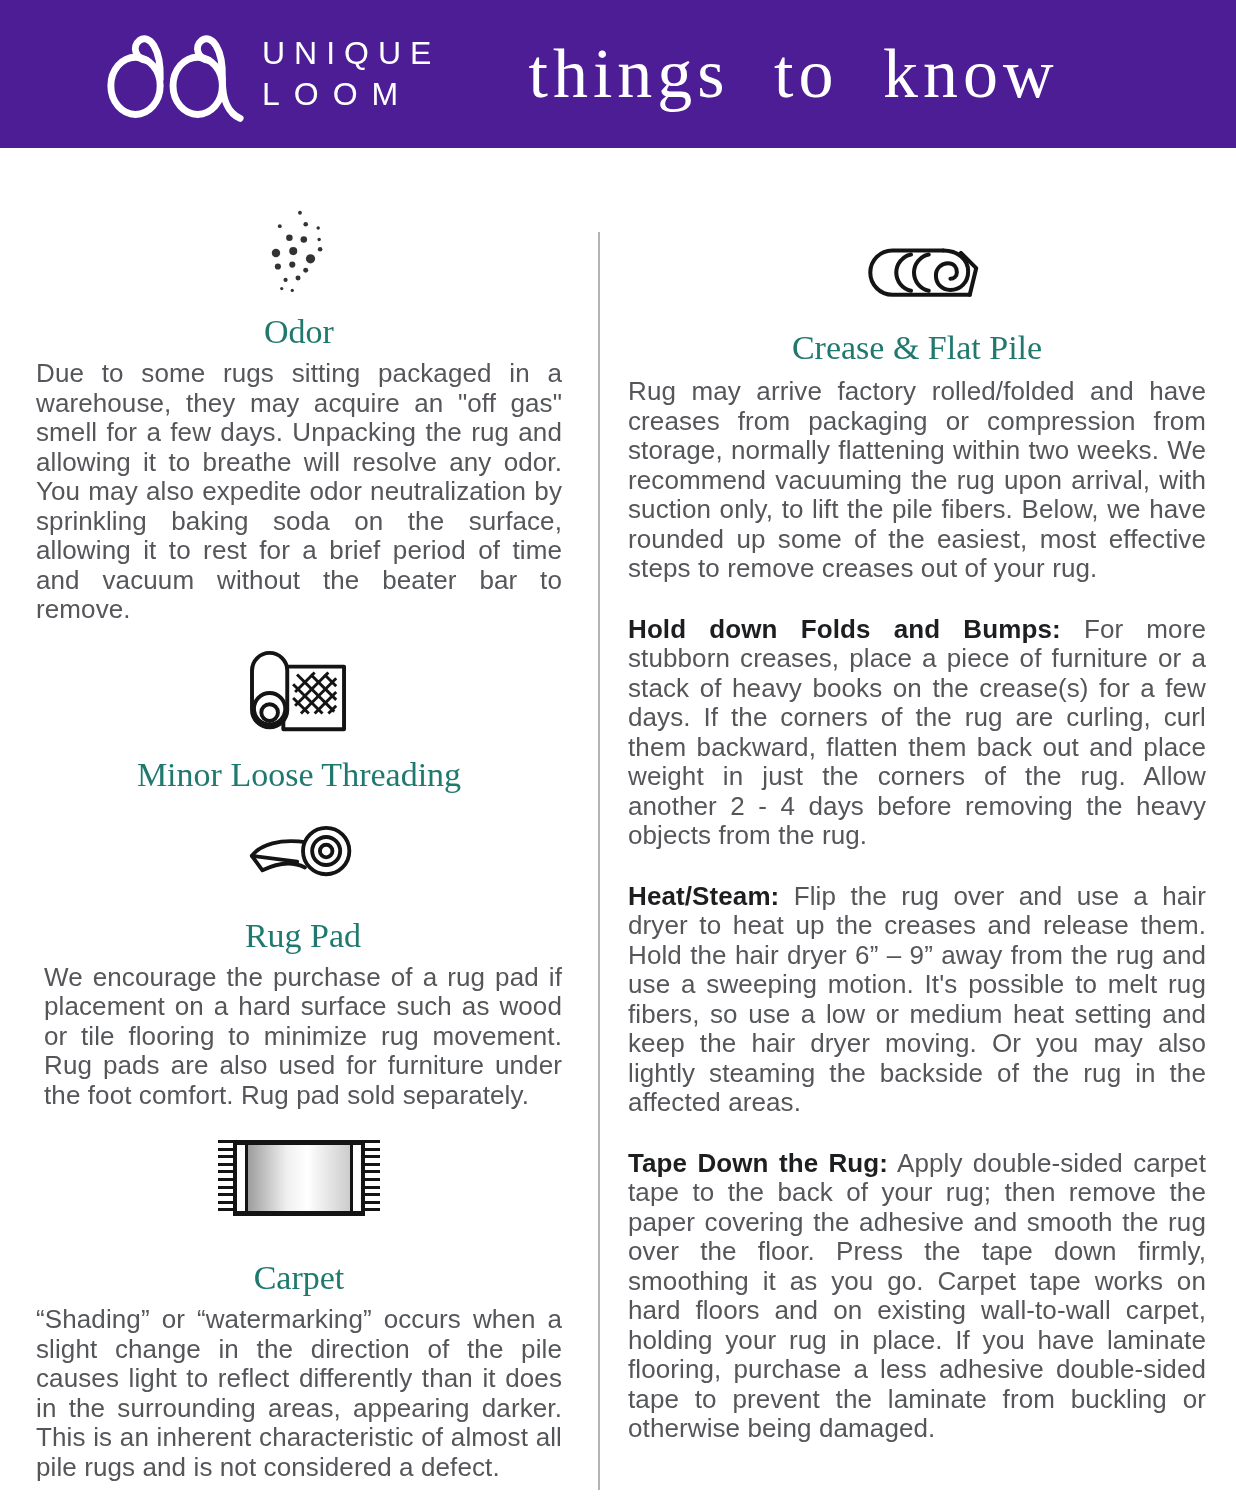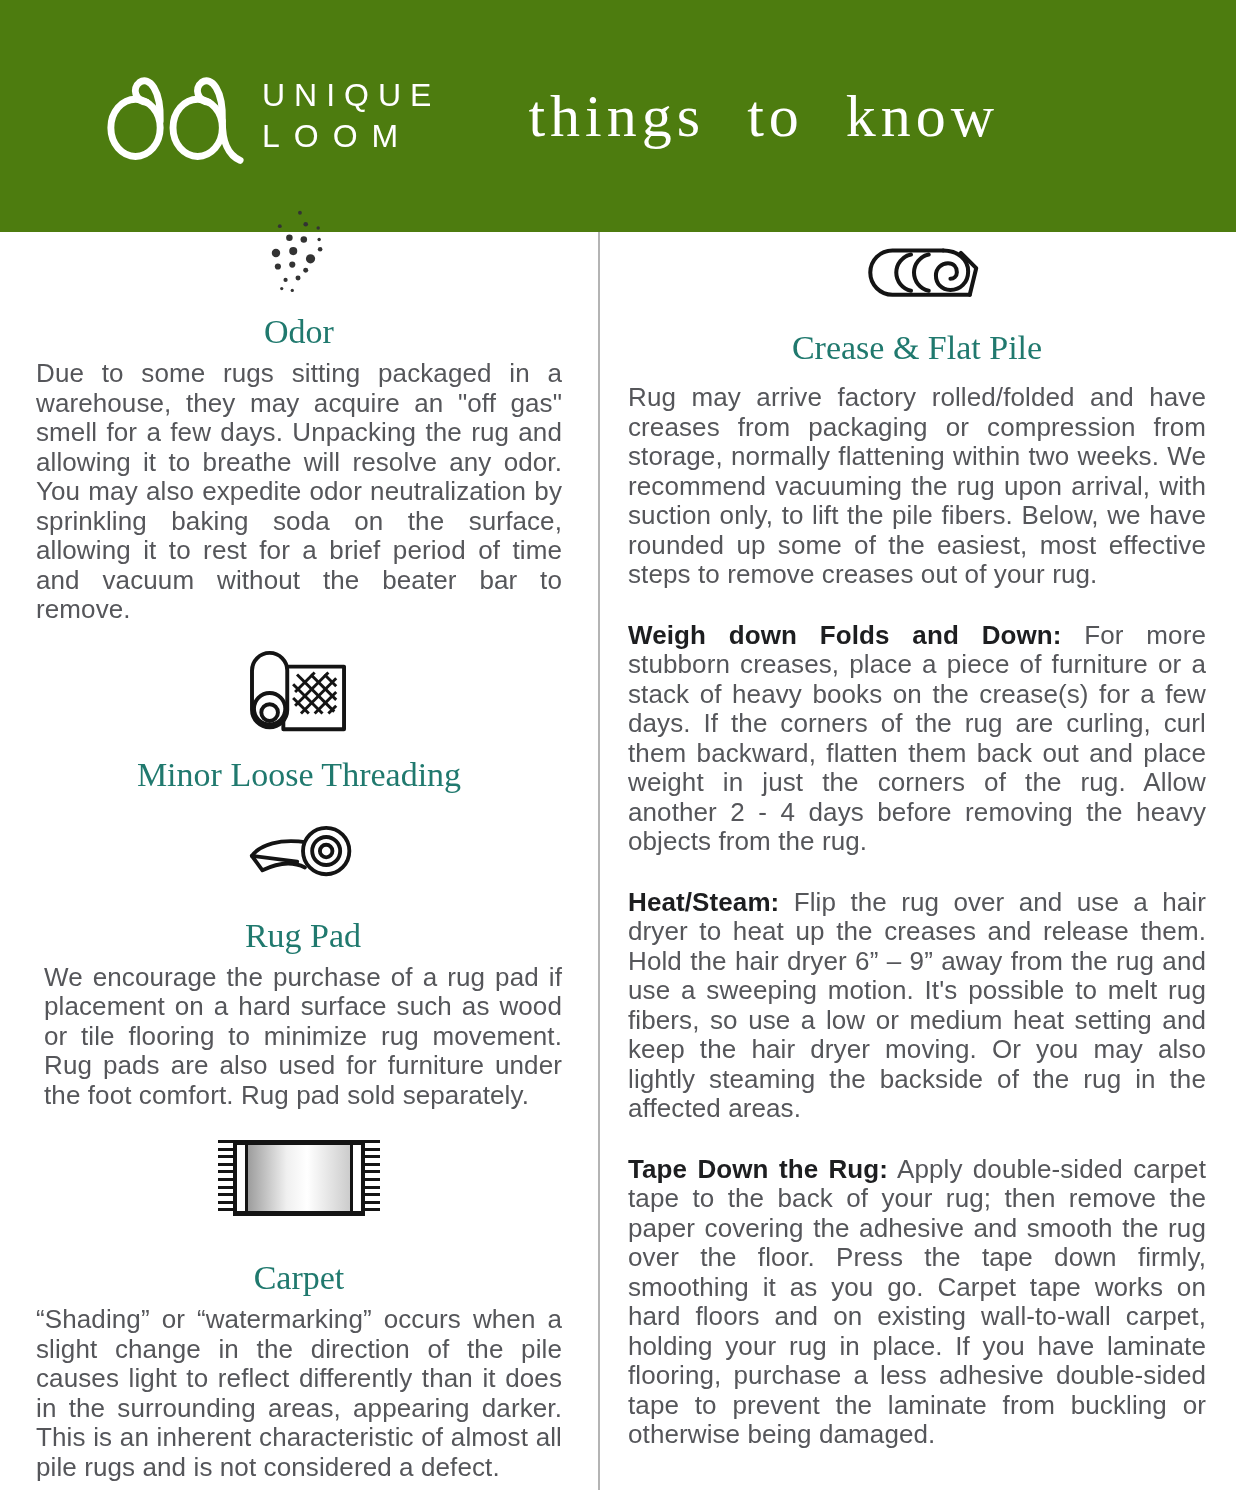--- a/index.html
+++ b/index.html
@@ -5,31 +5,31 @@
   * { margin:0; padding:0; box-sizing:border-box; }
   html,body { background:#ffffff; }
   .page {
     position:relative; width:1236px; height:1500px;
     background:#ffffff; overflow:hidden;
     font-family:"Liberation Sans", sans-serif;
   }
 
   
   .header {
-    position:absolute; left:0; top:0; width:1236px; height:232px;
-    background:#4d7c0f; display:flex; align-items:center;
+    position:absolute; left:0; top:0; width:1236px; height:148px;
+    background:#4c1d95; display:flex; align-items:center;
   }
   .logo-block { display:flex; align-items:center; margin-left:100px; }
   .logo-mark { width:148px; height:100px; }
   .brand-text { color:#ffffff; margin-left:14px; font-weight:400; }
   .brand-l1 { font-size:32px; letter-spacing:9px; }
   .brand-l2 { font-size:32px; letter-spacing:14px; text-align:left; margin-top:4px; }
   .header-title {
     color:#ffffff; font-family:"Liberation Serif", serif; font-weight:400;
-    font-size:60px; letter-spacing:5px; word-spacing:22px; margin-left:88px;
+    font-size:70px; letter-spacing:5px; word-spacing:22px; margin-left:88px;
     white-space:nowrap;
   }
 
   
   .divider { position:absolute; left:598px; top:232px; bottom:10px; width:2px; background:#b4b4b4; }
   .col-left  { position:absolute; left:36px;  top:206px; width:526px; }
   .col-right { position:absolute; left:628px; top:230px; width:578px; }
 
   .icon-wrap { display:flex; justify-content:center; }
   h2.sec-head {
@@ -50,21 +50,21 @@
   .sec-thread h2 { margin-top:14px; margin-bottom:22px; }
   .sec-pad { margin-top:26px;margin-left:8px; }
   .sec-pad .icon-wrap { height:66px; }
   .sec-pad h2 { margin-top:30px; margin-bottom:8px; }
   .sec-shading { margin-top:30px; }
   .sec-shading .icon-wrap { height:78px; }
   .sec-shading h2 { margin-top:40px; margin-bottom:8px; }
 
   
   .sec-crease .icon-wrap { height:58px; margin-top:14px; }
-  .sec-crease h2 { margin-top:26px; margin-bottom:16px; }
+  .sec-crease h2 { margin-top:26px; margin-bottom:10px; }
   .tip { margin-top:31px; }
 
   
   .shading-icon { display:flex; width:162px; height:76px; }
   .fringe { width:15px; background:repeating-linear-gradient(to bottom,#141414 0 3px,transparent 3px 7.6px); }
   .rug-frame { flex:1; border:5px solid #141414; border-left-width:4px; border-right-width:4px; display:flex; }
   .rug-gap { width:8px; background:#ffffff; }
   .rug-field {
     flex:1; border-left:3px solid #141414; border-right:3px solid #141414;
     background:linear-gradient(to right,#9d9d9d,#f0f0f0 38%,#ffffff 58%,#e2e2e2 82%,#cccccc);
@@ -188,21 +188,21 @@
           <path d="M 80,13 A 23,23 0 0 0 80,58"></path>
           <path d="M 102,13 A 23,23 0 0 0 102,58"></path>
           <path d="M 120,8 C 138,8 151,19 151,34 C 151,48 141,57 129,57 C 118,57 111,49 111,39 C 111,30 118,24 126,24 C 133,24 137,29 137,35 C 137,40 133,43 129,43"></path>
           <path d="M 142,11 L 161,30 L 153,63"></path>
         </svg>
       </div>
       <h2 class="sec-head">Crease &amp; Flat Pile</h2>
       <p class="body-text">Rug may arrive factory rolled/folded and have creases from packaging or compression from storage, normally flattening within two weeks. We recommend vacuuming the rug upon arrival, with suction only, to lift the pile fibers. Below, we have rounded up some of the easiest, most effective steps to remove creases out of your rug.</p>
 
 
-      <p class="body-text tip"><b>Weigh down Folds and Down:</b> <span>For more stubborn creases, place a piece of furniture or a stack of heavy books on the crease(s) for a few days. If the corners of the rug are curling, curl them backward, flatten them back out and place weight in just the corners of the rug. Allow another 2 - 4 days before removing the heavy objects from the rug.</span></p>
+      <p class="body-text tip"><b>Hold down Folds and Bumps:</b> <span>For more stubborn creases, place a piece of furniture or a stack of heavy books on the crease(s) for a few days. If the corners of the rug are curling, curl them backward, flatten them back out and place weight in just the corners of the rug. Allow another 2 - 4 days before removing the heavy objects from the rug.</span></p>
 
       <p class="body-text tip"><b>Heat/Steam:</b> <span>Flip the rug over and use a hair dryer to heat up the creases and release them. Hold the hair dryer 6” – 9” away from the rug and use a sweeping motion. It's possible to melt rug fibers, so use a low or medium heat setting and keep the hair dryer moving. Or you may also lightly steaming the backside of the rug in the affected areas.</span></p>
 
       <p class="body-text tip"><b>Tape Down the Rug:</b> <span>Apply double-sided carpet tape to the back of your rug; then remove the paper covering the adhesive and smooth the rug over the floor. Press the tape down firmly, smoothing it as you go. Carpet tape works on hard floors and on existing wall-to-wall carpet, holding your rug in place. If you have laminate flooring, purchase a less adhesive double-sided tape to prevent the laminate from buckling or otherwise being damaged.</span></p>
     </div>
 
   </div>
 
 </div>
 

